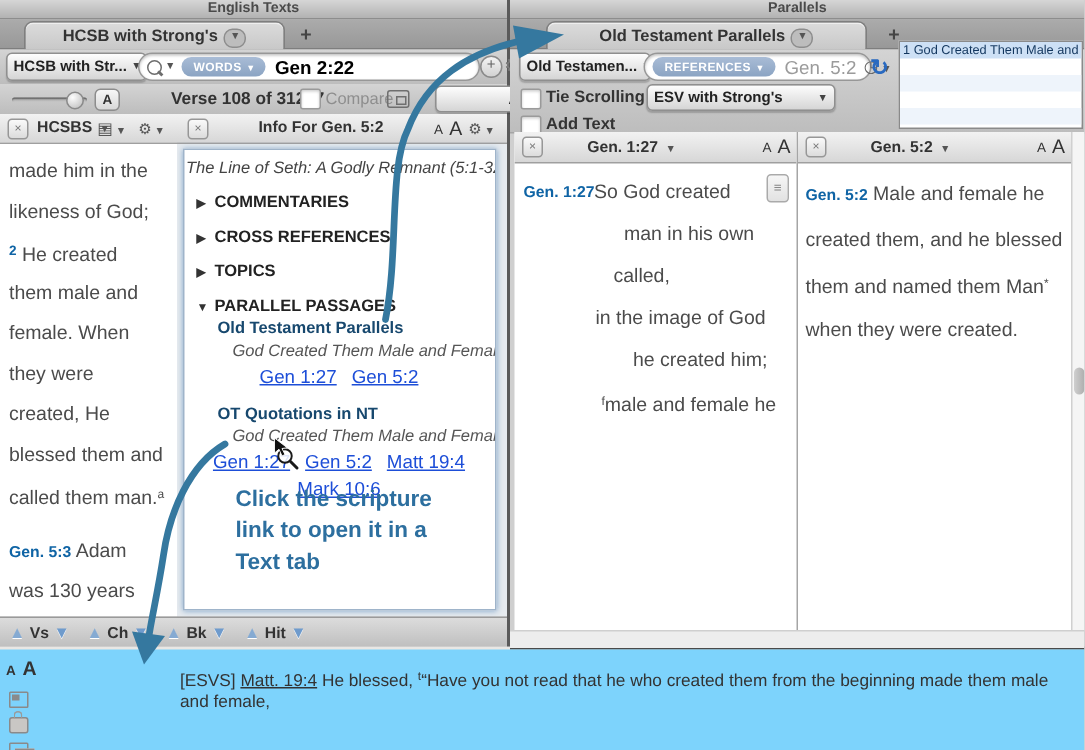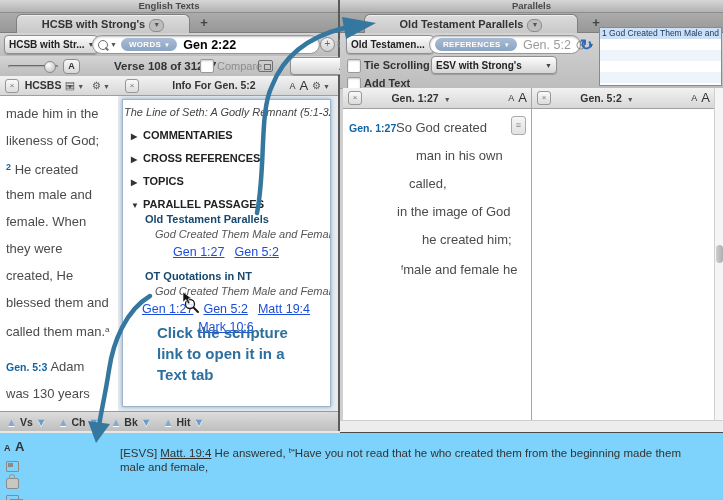--- a/index.html
+++ b/index.html
@@ -349,39 +349,42 @@
 
     <div class="pane" style="left:192px;top:88px;width:182px;height:332px;border-right:none;">
       <div class="paneheader" style="height:20px;">
         <div class="closebox">×</div>
         <div class="panetitle" style="line-height:20px;"><span>Gen. 5:2</span> <span class="dd-sm">▼</span></div>
         <div class="hicons">
           <span class="fontA1">A</span>
           <span class="fontA2">A</span>
         </div>
       </div>
+      <div class="pverse" id="p2text" style="left:5px;top:26px;width:172px;">
+        <span class="ref-inline">Gen. 5:2</span><span> Male and female he created them, and he blessed them and named them Man</span><sup>*</sup><span> when they were created.</span>
+      </div>
     </div>
 
     <div id="vscroll">
         <div id="vthumb"></div>
       </div>
     <div class="hstrip"></div>
   </div>
 
   <div id="bottom-panel">
     <div id="bp-icons">
       <span class="bp-A">A</span>
       <span class="bp-A2">A</span>
       <div class="mini-ic win"></div>
       <div class="mini-ic lock"></div>
       <div class="mini-ic copy"></div>
     </div>
     <div id="bp-text">
       <span>[ESVS]</span>
-      <span class="bp-link">Matt. 19:4</span><span> He answered, </span><sup>t</sup><span>“Have you not read that he who created them from the beginning made them male and female,</span>
+      <span class="bp-link">Matt. 19:4</span><span> He blessed, </span><sup>t</sup><span>“Have you not read that he who created them from the beginning made them male and female,</span>
     </div>
   </div>
 
   <div id="annotation">
     <div>Click the scripture</div>
     <div>link to open it in a</div>
     <div>Text tab</div>
   </div>
 
   <svg id="arrow-layer" viewBox="0 0 723 500">

